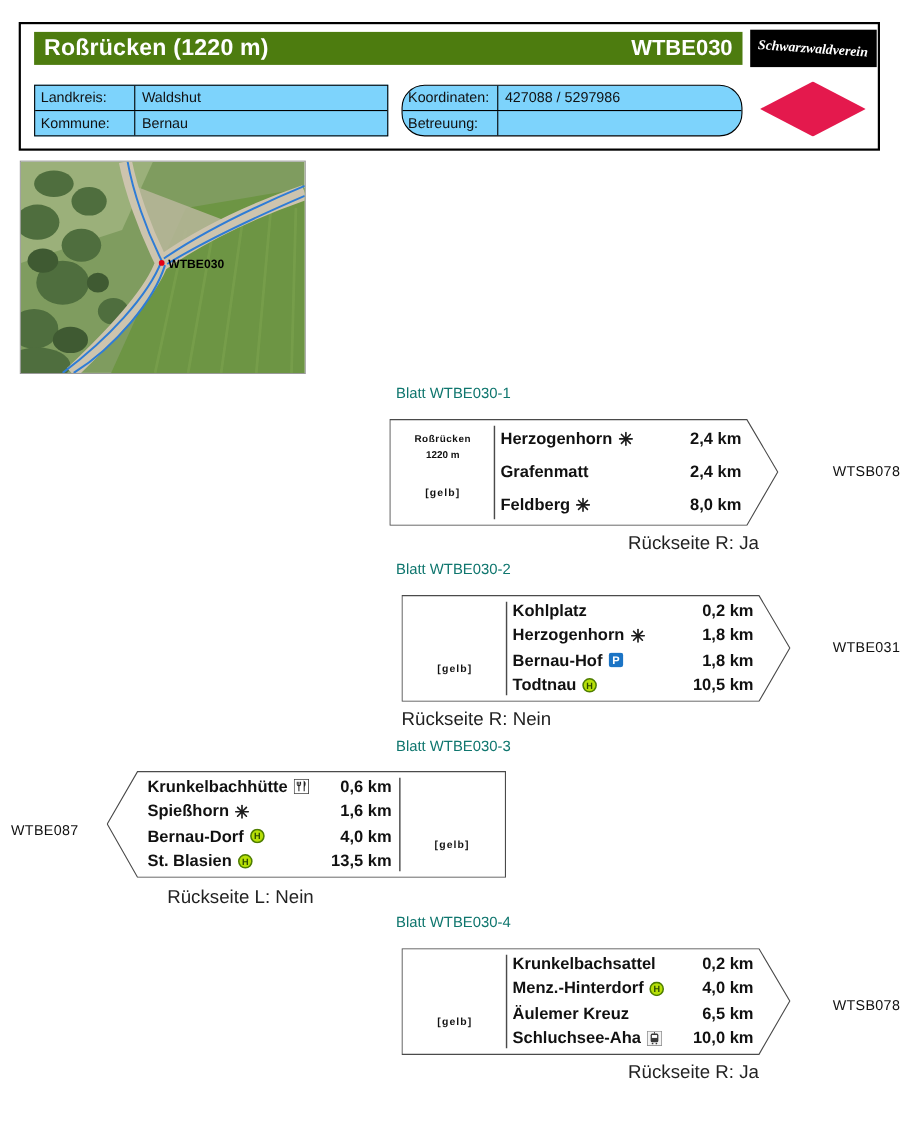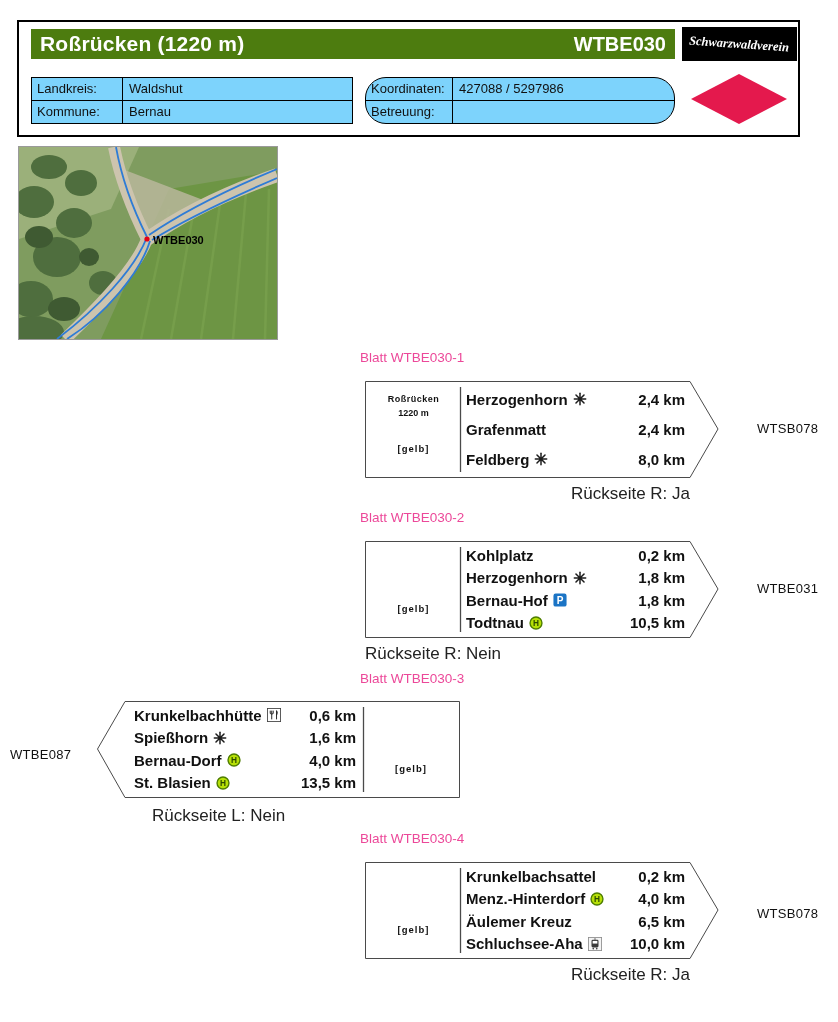--- a/index.html
+++ b/index.html
@@ -21,40 +21,40 @@
   .itable .val{padding-left:6px;flex:1;}
   .itl{left:12px;top:55px;width:320px;}
   .itl .lab{width:91px;}
   .itr{left:346px;top:55px;width:308px;border-radius:21px;}
   .itr .lab{width:87px;}
 
   
   .photo{position:absolute;left:18px;top:146px;width:258px;height:192px;border:1px solid #9a9a9a;box-sizing:content-box;}
 
   
-  .blatt{position:absolute;left:360px;font-size:13.5px;color:#ec4899;}
+  .blatt{position:absolute;left:360px;font-size:13.5px;color:#0f766e;}
   .sign{position:absolute;width:363px;height:97px;}
   .sign svg.plate{position:absolute;left:0;top:0;}
   .panel{position:absolute;top:2px;height:92px;text-align:center;}
   .panel .l1{font-size:9px;font-weight:bold;letter-spacing:.5px;margin-top:11px;}
   .panel .l2{font-size:9px;font-weight:bold;margin-top:4px;}
   .panel .gelb{position:absolute;left:0;top:60px;width:100%;font-size:9.5px;font-weight:bold;letter-spacing:1px;}
   .rows{position:absolute;top:3px;height:90px;display:flex;flex-direction:column;justify-content:space-around;}
   .drow{display:flex;align-items:center;font-weight:bold;font-size:15px;white-space:nowrap;}
   .drow .nm{}
   .drow .ric{display:inline-flex;width:14px;height:14px;margin-left:5px;}
   .drow .ric svg{width:14px;height:14px;}
   .drow .sp{flex:1;}
   .drow .ds{font-weight:bold;font-size:15px;}
   .note{position:absolute;font-size:17px;color:#222;}
   .ncode{position:absolute;font-size:13px;color:#111;letter-spacing:.3px;}
 
   
   .h1{top:350px;} .h2{top:510px;} .h3{top:671px;} .h4{top:831px;}
-  .sg1{left:365px;top:381px;} .sg2{left:365px;top:541px;} .sg3{left:97px;top:701px;} .sg4{left:365px;top:862px;}
+  .sg1{left:354px;top:381px;} .sg2{left:365px;top:541px;} .sg3{left:97px;top:701px;} .sg4{left:365px;top:862px;}
   .sgR .panel{left:2px;width:93px;}
   .sgR .rows{left:101px;width:219px;}
   .sgL .panel{left:267px;width:94px;}
   .sgL .rows{left:37px;width:222px;}
   .n1{left:365px;top:484px;width:325px;text-align:right;}
   .n2{left:365px;top:644px;width:325px;text-align:left;}
   .n3{left:152px;top:806px;width:325px;text-align:left;}
   .n4{left:365px;top:965px;width:325px;text-align:right;}
   .c1{left:757px;top:421px;} .c2{left:757px;top:581px;} .c3{left:10px;top:747px;} .c4{left:757px;top:906px;}
   .hidden-defs{position:absolute;width:0;height:0;overflow:hidden;}

